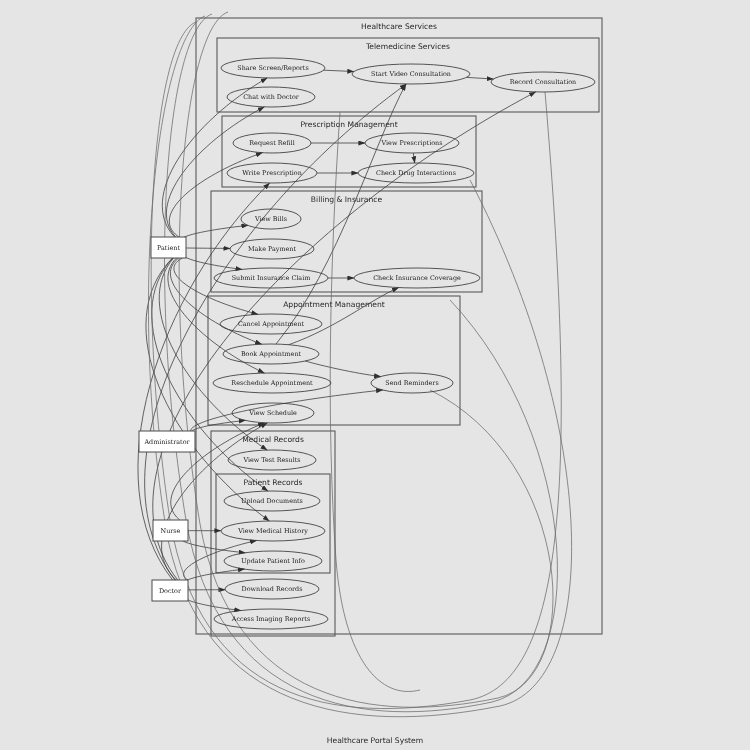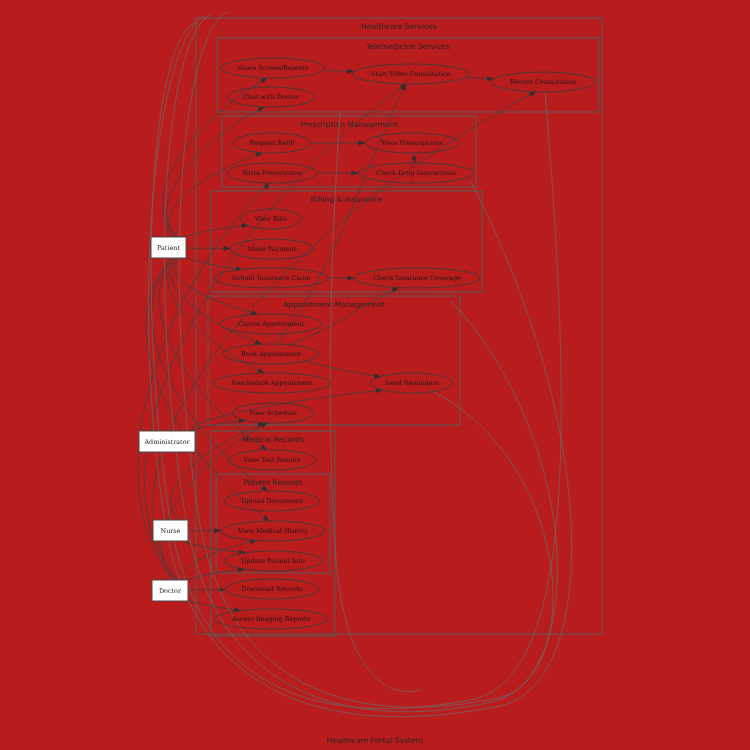--- a/index.html
+++ b/index.html
@@ -8,21 +8,21 @@
     padding: 0;
     background: #ffffff;
   }
   body {
     font-family: "DejaVu Sans", "Liberation Sans", sans-serif;
   }
   #diagram-root {
     position: relative;
     width: 750px;
     height: 750px;
-    background: #b91c1c;
+    background: #e5e5e5;
     overflow: hidden;
   }
   svg#uml-canvas {
     position: absolute;
     left: 0;
     top: 0;
     width: 750px;
     height: 750px;
     display: block;
   }

